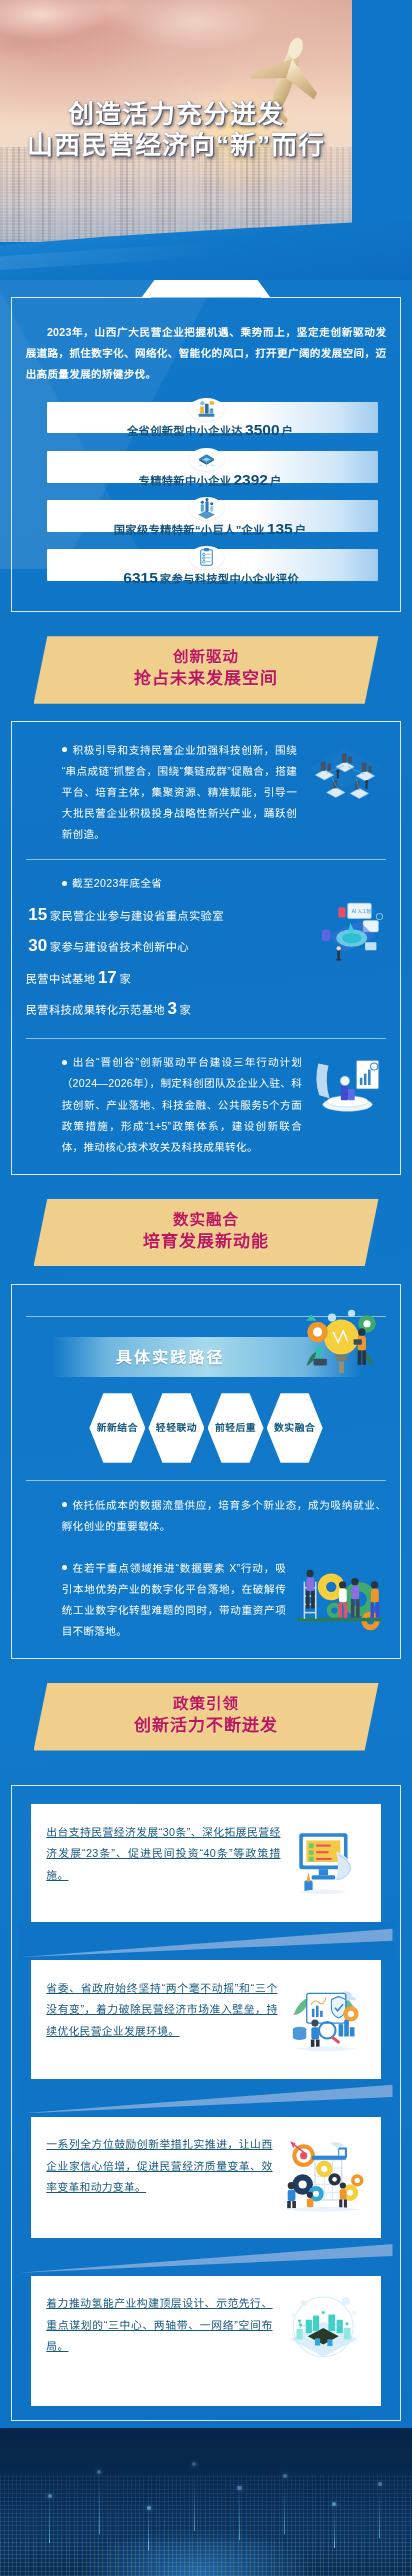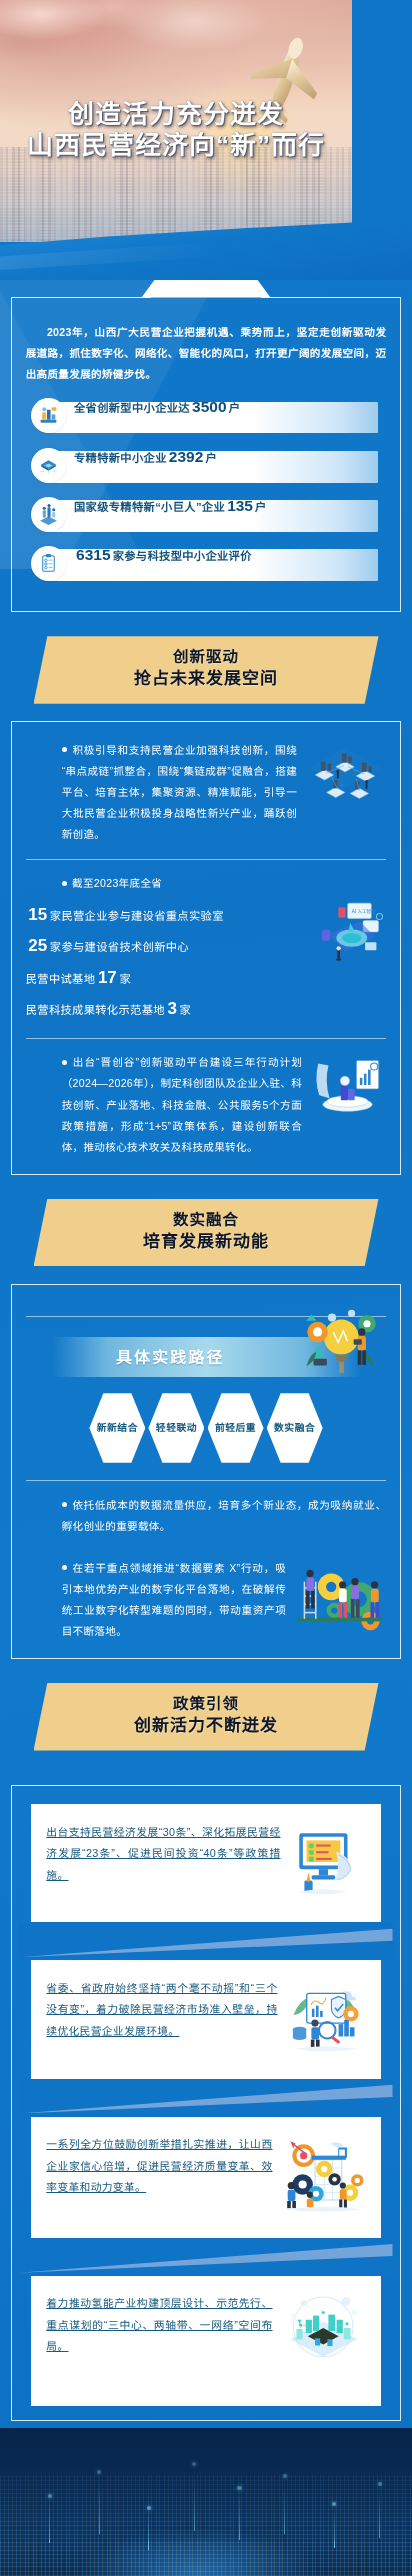--- a/index.html
+++ b/index.html
@@ -192,20 +192,22 @@
     margin: 13.4px 0 13.4px 0;
   }
 
   
   .stats { margin: 13.4px 4.1px 3.1px 4.1px; }
   .stat-row {
     position: relative;
     height: 38px;
     margin-bottom: 11.3px;
     display: flex;
+    align-items: center;
+    flex-direction: column;
   }
   .stat-pill {
     position: absolute; left: 17.5px; right: 4.1px; top: 3.1px; bottom: 3.1px;
     background: linear-gradient(90deg, #ffffff 0%, #ffffff 62%, #cfe6f8 88%, #9fcbee 100%);
     border-radius: 1px;
   }
   .stat-icon {
     position: relative;
     z-index: 2;
     width: 35px; height: 35px;
@@ -237,21 +239,21 @@
   .sec-banner-wrap { margin: 24px 0 17.5px 0; display: flex; justify-content: center; }
   .sec-banner {
     width: 345px;
     background: #efcf8b;
     clip-path: polygon(4% 0, 100% 0, 96% 100%, 0 100%);
     padding: 11.3px 0 12.4px 0;
     text-align: center;
   }
   .sec-banner .t1, .sec-banner .t2 {
     display: block;
-    color: #0f172a;
+    color: #be185d;
     font-weight: 900;
     letter-spacing: 1px;
     text-shadow: 0.5px 0.5px 0 rgba(255,255,255,.35);
   }
   .sec-banner .t1 { font-size: 15.5px; line-height: 1.35; }
   .sec-banner .t2 { font-size: 17px; line-height: 1.35; }
 
   
   .numlist { margin-top: 4.1px; }
   .numline {
@@ -593,21 +595,21 @@
           </g>
           <rect x="130" y="86" width="22" height="16" rx="2" fill="#bfe3f6"></rect>
         </svg>
       </div>
 
       <div class="numlist">
         <div class="numline">
           <span class="bignum">15</span><span>家民营企业参与建设省重点实验室</span>
         </div>
         <div class="numline">
-          <span class="bignum">25</span><span>家参与建设省技术创新中心</span>
+          <span class="bignum">30</span><span>家参与建设省技术创新中心</span>
         </div>
         <div class="numline">
           <span>民营中试基地</span><span class="bignum">17</span><span>家</span>
         </div>
         <div class="numline">
           <span>民营科技成果转化示范基地</span><span class="bignum">3</span><span>家</span>
         </div>
       </div>
 
       <div class="hr-line"></div>

